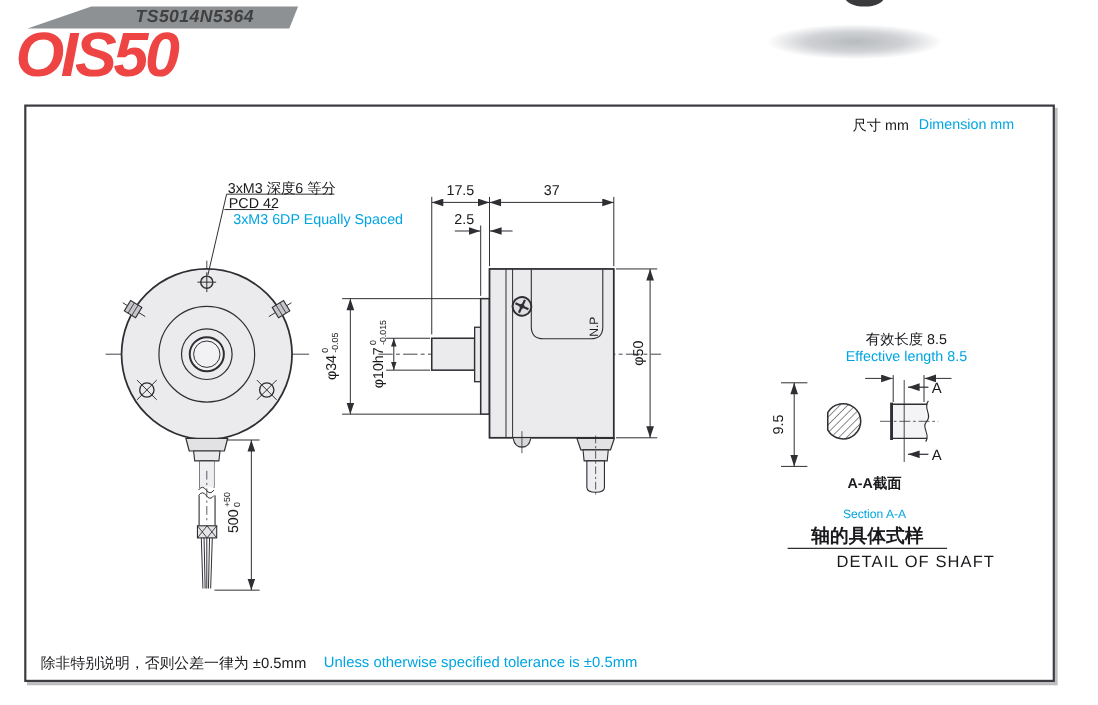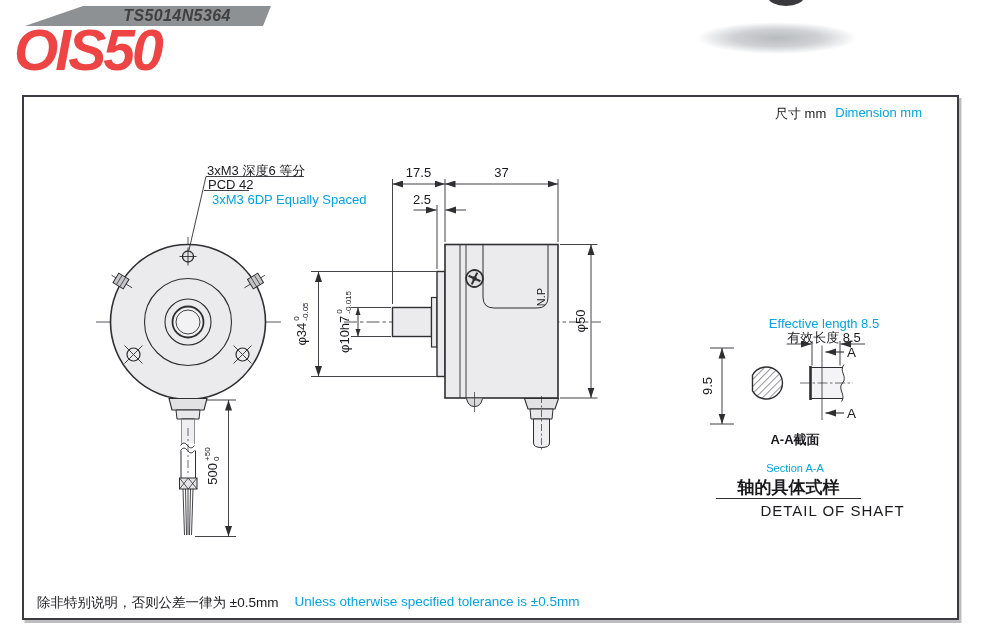--- a/index.html
+++ b/index.html
@@ -238,21 +238,21 @@
   </div>
 
   <div class="lbl rot" style="left:212px;top:466px;">
     <span>500</span>
     <span class="tol">
       <i>+50</i>
         <i>0</i>
     </span>
   </div>
 
-  <div class="lbl ctr" style="left:753px;width:142px;top:300px;margin-top:29px;">有效长度 8.5</div>
+  <div class="lbl ctr" style="left:753px;width:142px;top:300px;">有效长度 8.5</div>
   <div class="lbl ctr cyan" style="left:745px;width:158px;top:315.5px;">Effective length 8.5</div>
   <div class="lbl rot" style="left:707px;top:386px;">
     <span>9.5</span>
   </div>
   <div class="lbl" style="left:847px;top:344.5px;font-size:13.5px;">A</div>
   <div class="lbl" style="left:847px;top:405.5px;font-size:13.5px;">A</div>
   <div class="lbl ctr" style="left:735px;width:120px;top:431px;font-weight:600;">A-A截面</div>
   <div class="lbl ctr cyan" style="left:735px;width:120px;top:462px;font-size:11px;">Section A-A</div>
   <div class="lbl ctr" style="left:716px;width:145px;top:476px;font-size:17px;font-weight:600;">轴的具体式样</div>
   <div class="lbl ctr" style="left:710px;width:157px;top:501.5px;font-size:15px;letter-spacing:1px;margin-left:44px;">DETAIL OF SHAFT</div>

